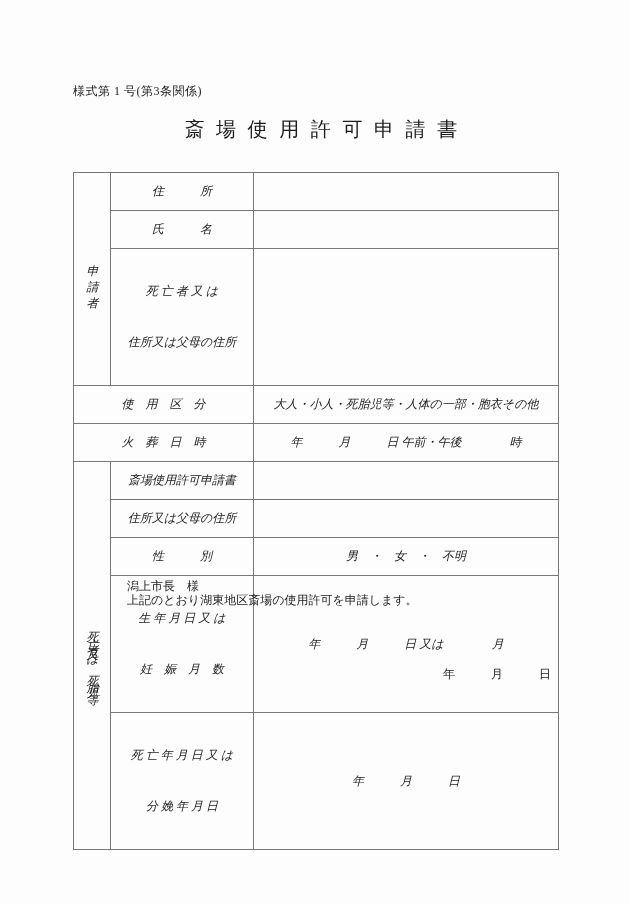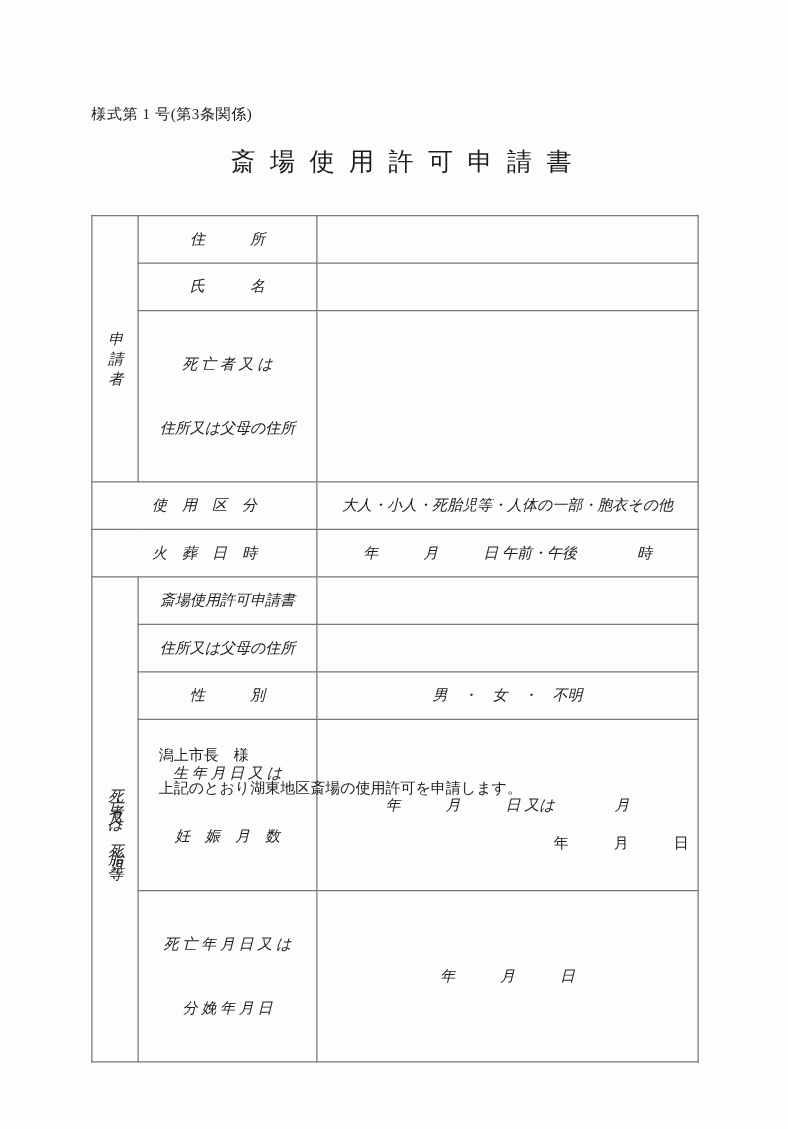--- a/index.html
+++ b/index.html
@@ -63,28 +63,28 @@
     text-orientation: upright;
     margin: 0 auto;
     white-space: pre;
   }
   .v-applicant { letter-spacing: 16px; }
   .v-deceased  { letter-spacing: 6px; }
   .label-line { display: block; }
   .footer-addressee {
     position: absolute;
     left: 127px;
-    top: 596px;
+    top: 578px;
     font-size: 12px;
     white-space: pre;
   }
   .footer-statement {
     position: absolute;
     left: 127px;
-    top: 622px;
+    top: 592px;
     font-size: 12px;
     white-space: pre;
   }
   .footer-date {
     position: absolute;
     right: 79px;
     top: 666px;
     font-size: 12px;
     white-space: pre;
   }

